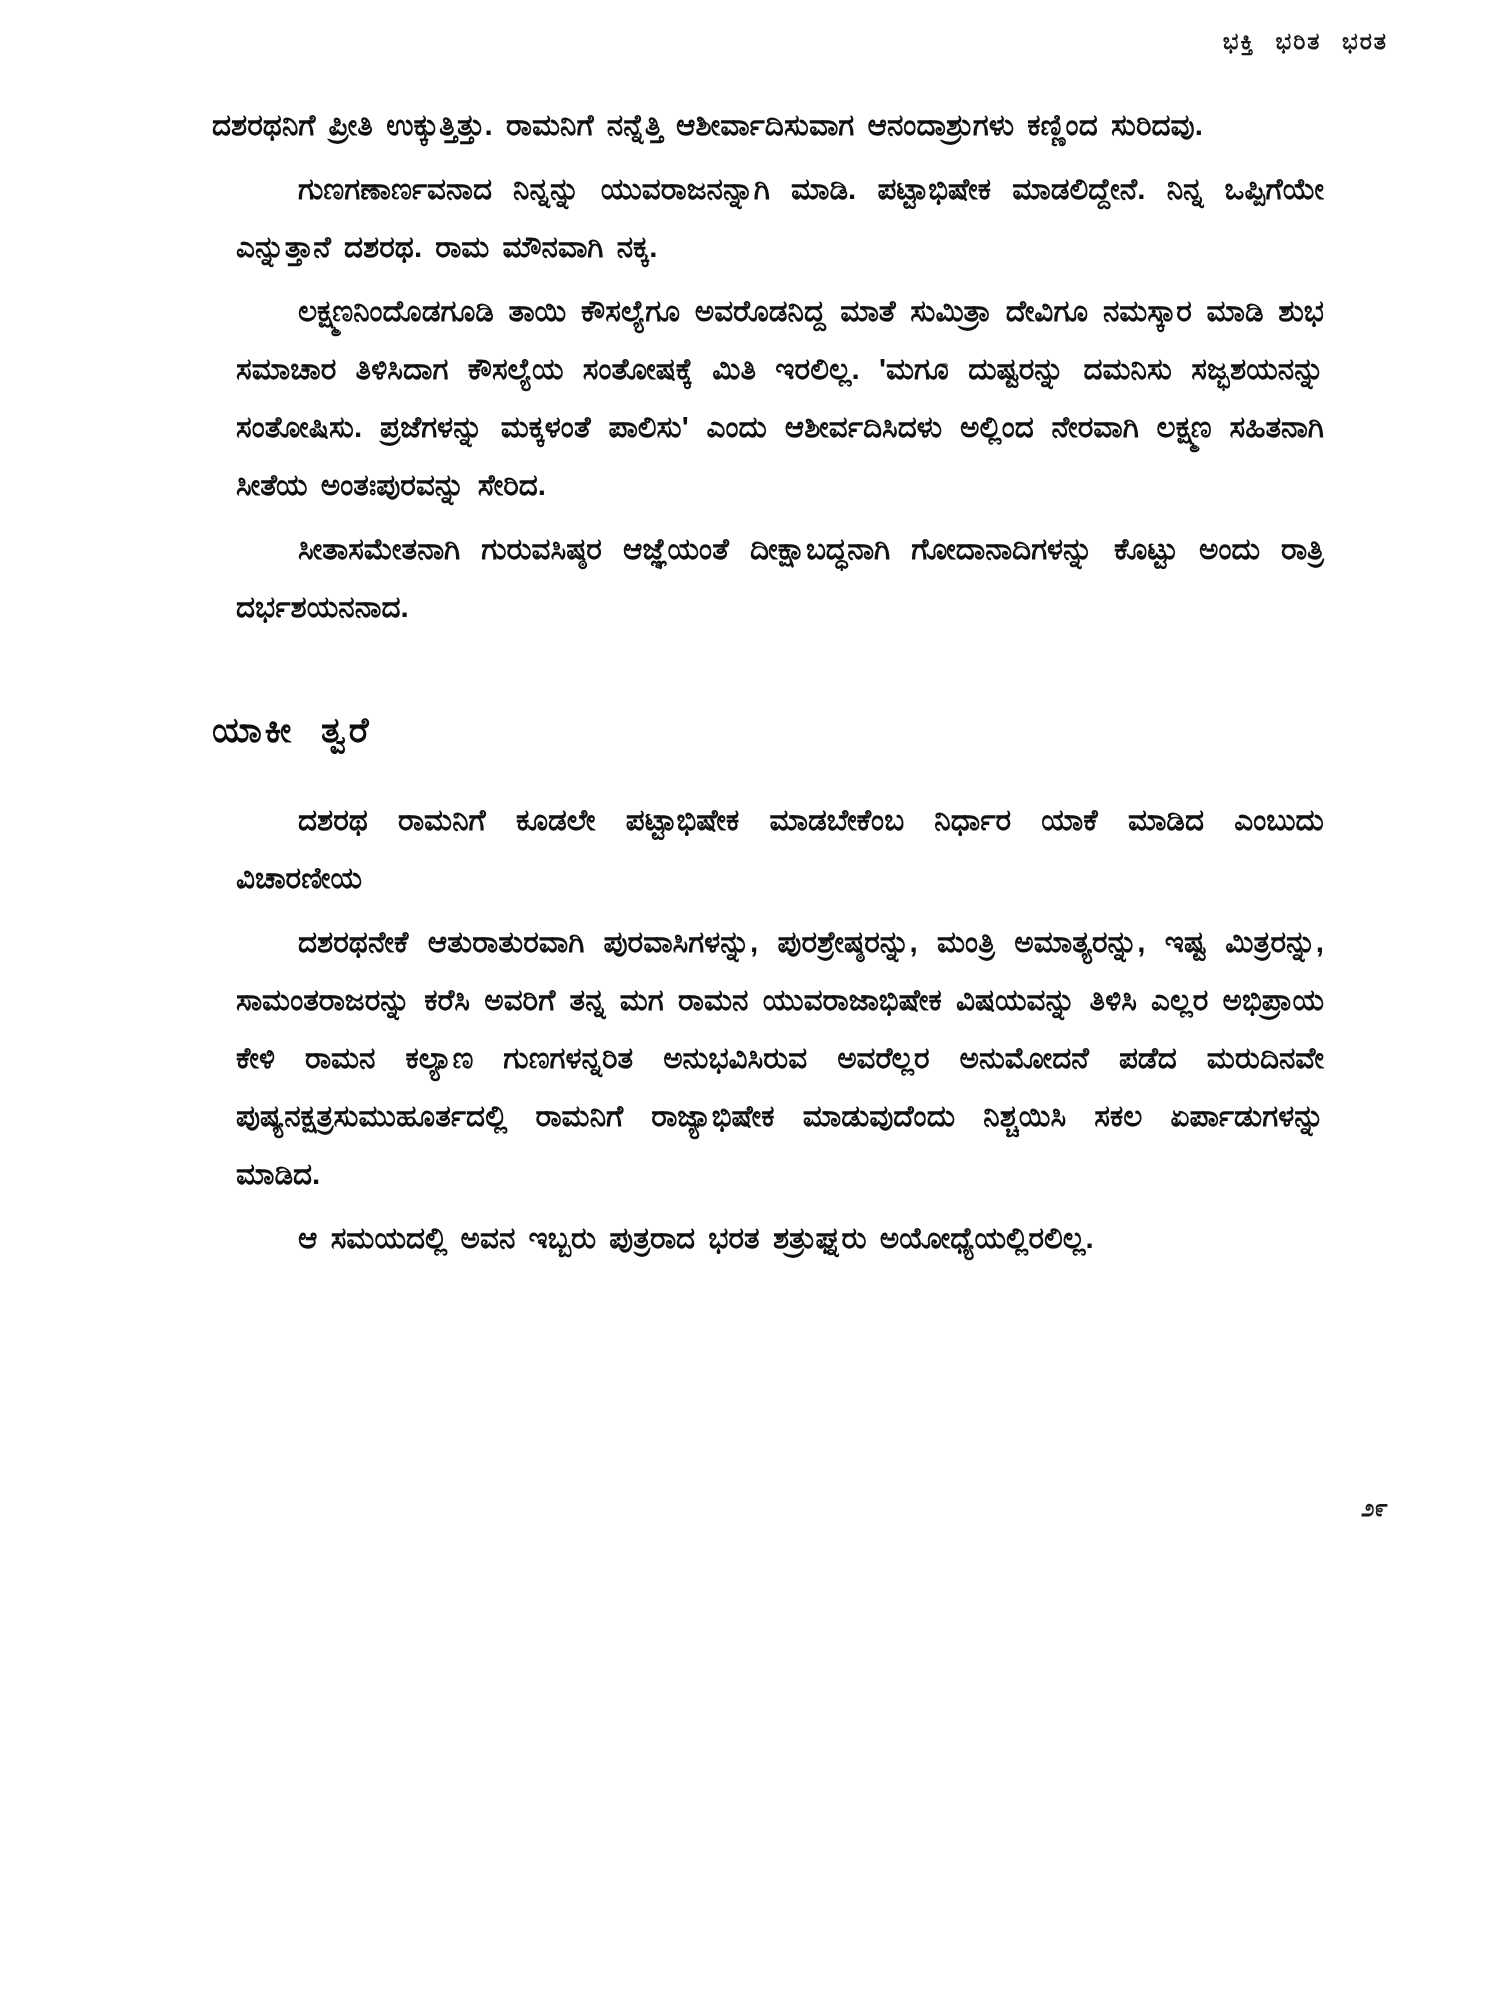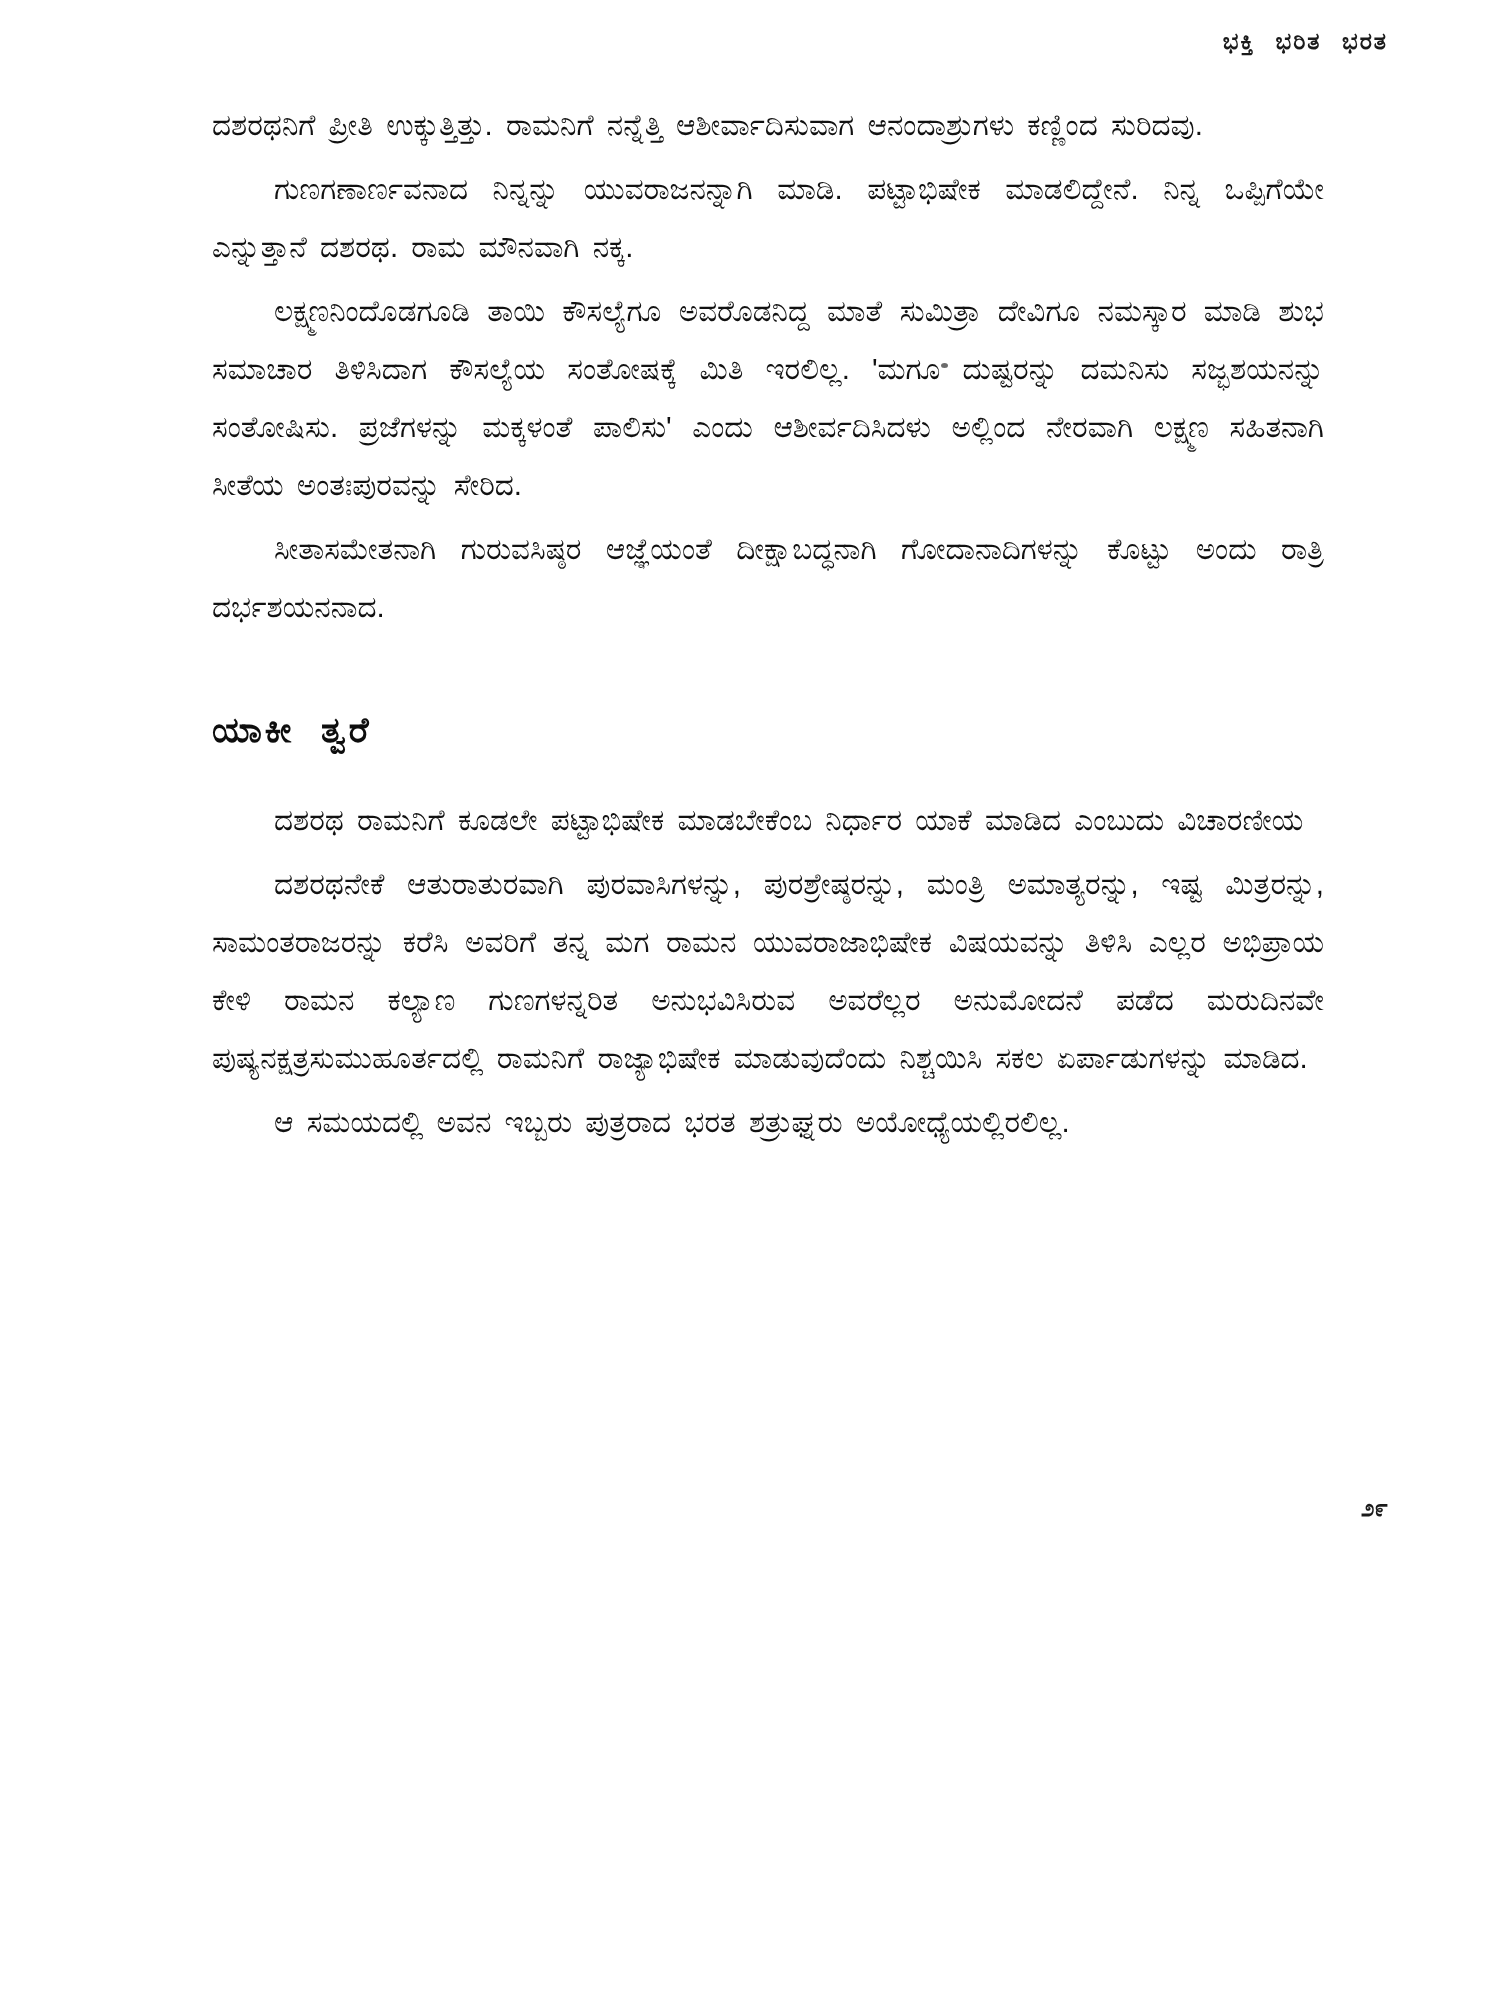--- a/index.html
+++ b/index.html
@@ -41,24 +41,25 @@
     width: 1112px;
   }
   p.para {
     margin: 0 0 6px 0;
     font-size: 29.5px;
     line-height: 58px;
     text-align: justify;
     text-justify: inter-word;
     word-spacing: 5px;
     color: #111111;
-    font-weight: 400;
+    font-weight: 700;
   }
   p.para.indent {
     text-indent: 62px;
+    margin-left: 24px;
   }
   p.para:last-child {
     margin-bottom: 0;
   }
   
   .section-title {
     margin: 74px 0 40px 0;
     text-align: left;
     font-size: 35px;
     font-weight: 700;

